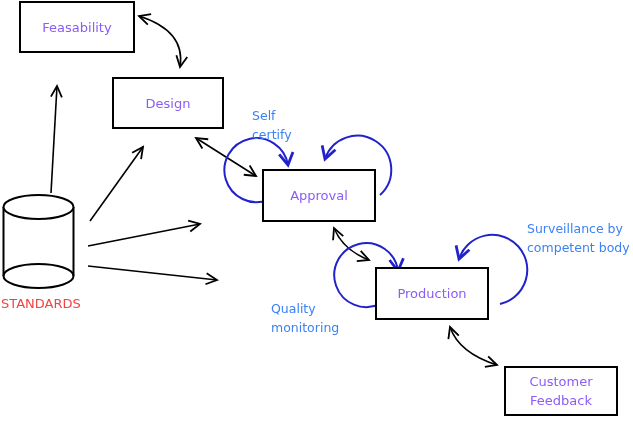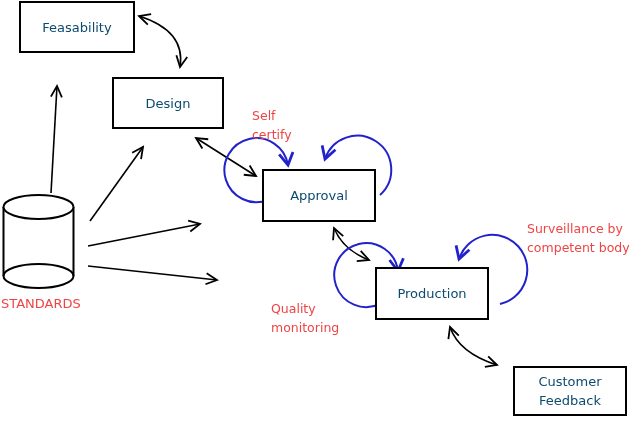--- a/index.html
+++ b/index.html
@@ -4,30 +4,30 @@
 <style>
   html,body{margin:0;padding:0;background:#fff;}
   .stage{
     position:relative;width:633px;height:421px;background:#fff;overflow:hidden;
     font-family:"DejaVu Sans","Liberation Sans",sans-serif;
   }
   .layer{position:absolute;left:0;top:0;}
   .box{
     position:absolute;background:#fff;border:2px solid #000;
     display:flex;flex-direction:column;align-items:center;justify-content:center;
-    font-size:13px;color:#0c4a6e;line-height:19px;text-align:center;
+    font-size:13px;color:#8b5cf6;line-height:19px;text-align:center;
     box-sizing:border-box;
   }
   .box-feasability{left:19px;top:1px;width:116px;height:52px;}
   .box-design{left:112px;top:77px;width:112px;height:52px;}
   .box-approval{left:262px;top:169px;width:114px;height:53px;}
   .box-production{left:375px;top:267px;width:114px;height:53px;}
-  .box-customer{left:504px;top:366px;width:114px;height:50px;margin-left:9px;}
+  .box-customer{left:504px;top:366px;width:114px;height:50px;}
   .ann{
-    position:absolute;color:#ef4444;font-size:12.5px;line-height:19px;white-space:nowrap;
+    position:absolute;color:#3b82f6;font-size:12.5px;line-height:19px;white-space:nowrap;
   }
   .ann-self{left:252px;top:106px;}
   .ann-cert{left:358px;top:104px;}
   .ann-surv{left:527px;top:219px;}
   .ann-quality{left:271px;top:299px;}
   .ln{display:block;}
   .ds-label{
     position:absolute;left:1px;top:296px;color:#ef4444;font-size:13px;white-space:nowrap;
   }
 </style>

